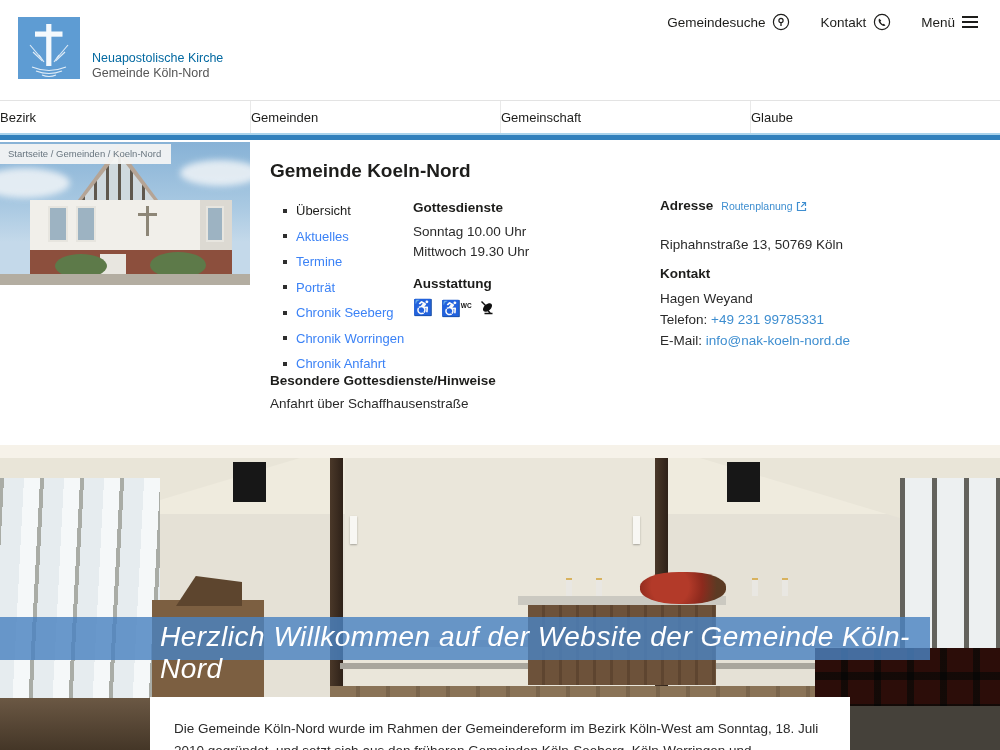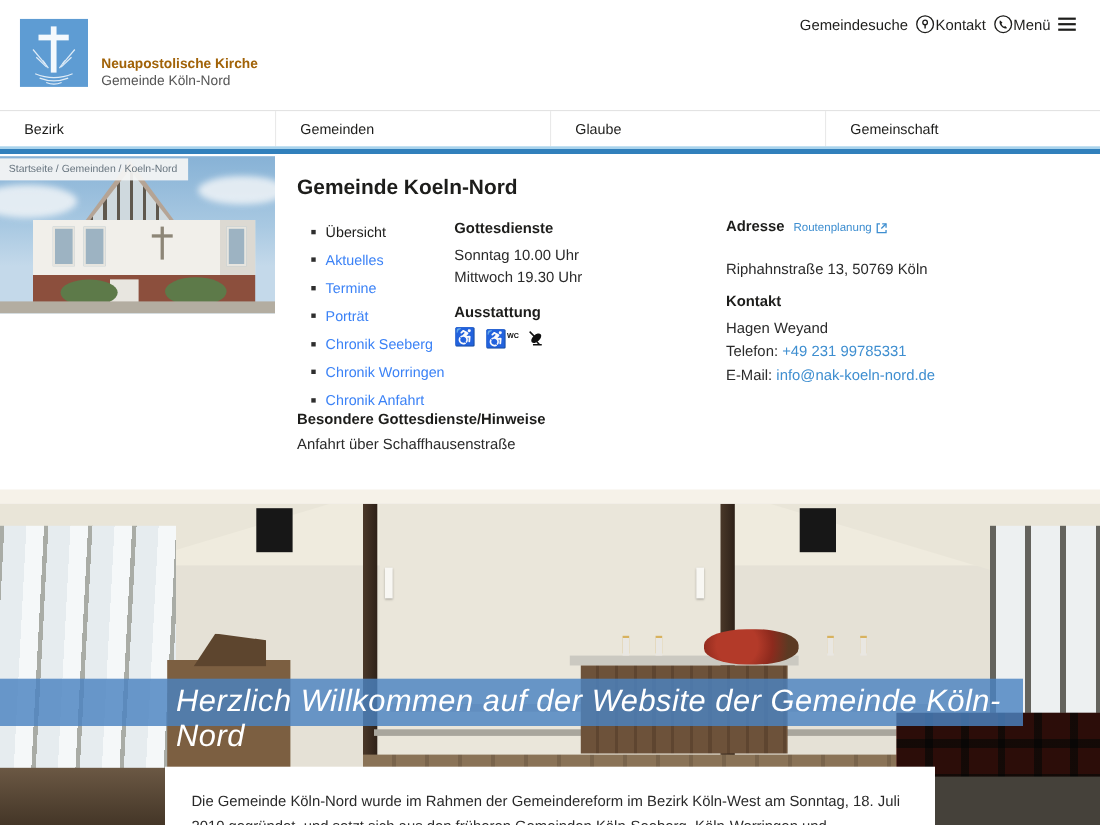--- a/index.html
+++ b/index.html
@@ -4,31 +4,31 @@
 <style>
   * { margin:0; padding:0; box-sizing:border-box; }
   html,body { width:1000px; height:750px; }
   body { font-family:"Liberation Sans", sans-serif; background:#fff; color:#1d1d1b; }
   .page { position:relative; width:1000px; height:750px; overflow:hidden; background:#fff; }
 
   
   .header { position:absolute; top:0; left:0; width:1000px; height:100px; background:#fff; }
   .logo { position:absolute; left:18px; top:17px; width:62px; height:62px; }
   .brand { position:absolute; left:92px; top:51px; line-height:15px; }
-  .brand .l1 { font-size:12.5px; font-weight:bold; color:#a16207; }
+  .brand .l1 { font-size:12.5px; font-weight:normal; color:#0369a1; }
   .brand .l2 { font-size:12.5px; color:#555; }
-  .header-links { position:absolute; right:22px; top:13px; display:flex; align-items:center; }
+  .header-links { position:absolute; right:22px; top:13px; display:flex; gap:30px; align-items:center; }
   .hlink { display:flex; align-items:center; gap:7px; font-size:13.5px; color:#1d1d1b; cursor:pointer; }
   .circle-ic { width:18px; height:18px; }
   .burger { display:flex; flex-direction:column; gap:3px; }
   .burger span { display:block; width:16px; height:2px; background:#1d1d1b; }
 
   
   .nav { position:absolute; top:100px; left:0; width:1000px; height:33px; border-top:1px solid #e3e3e3; display:flex; }
-  .nav-item { width:250px; display:flex; align-items:center; padding-left:22px; font-size:13px; color:#1d1d1b; cursor:pointer; }
+  .nav-item { width:250px; display:flex; align-items:center; font-size:13px; color:#1d1d1b; cursor:pointer; }
   .nav-item + .nav-item { border-left:1px solid #e9e9e9; }
   .blue-bar { position:absolute; top:133px; left:0; width:1000px; height:7px;
               background:linear-gradient(180deg,#a9d3ec 0 30%,#3180bc 30%); }
 
   
   .content { position:absolute; top:140px; left:0; width:1000px; height:305px; background:#fff; }
 
   
   .photo { position:absolute; left:0; top:2px; width:250px; height:143px; overflow:hidden;
            background:linear-gradient(180deg,#87b2d6 0%,#a9c9e2 45%,#c4d9ea 70%); }
@@ -169,22 +169,22 @@
             <span></span>
             <span></span>
           </span>
       </div>
     </div>
   </div>
 
   <div class="nav">
     <div class="nav-item">Bezirk</div>
     <div class="nav-item">Gemeinden</div>
+    <div class="nav-item">Gemeinschaft</div>
     <div class="nav-item">Glaube</div>
-    <div class="nav-item">Gemeinschaft</div>
   </div>
   <div class="blue-bar"></div>
 
   <div class="content">
 
     <div class="photo">
       <div class="cloud" style="left:-20px; top:26px; width:90px; height:30px;"></div>
       <div class="cloud" style="left:180px; top:18px; width:80px; height:26px;"></div>
       <div class="gable"></div>
       <div class="gable-glass" style="left:82px; top:12px; width:72px; height:46px;"></div>

